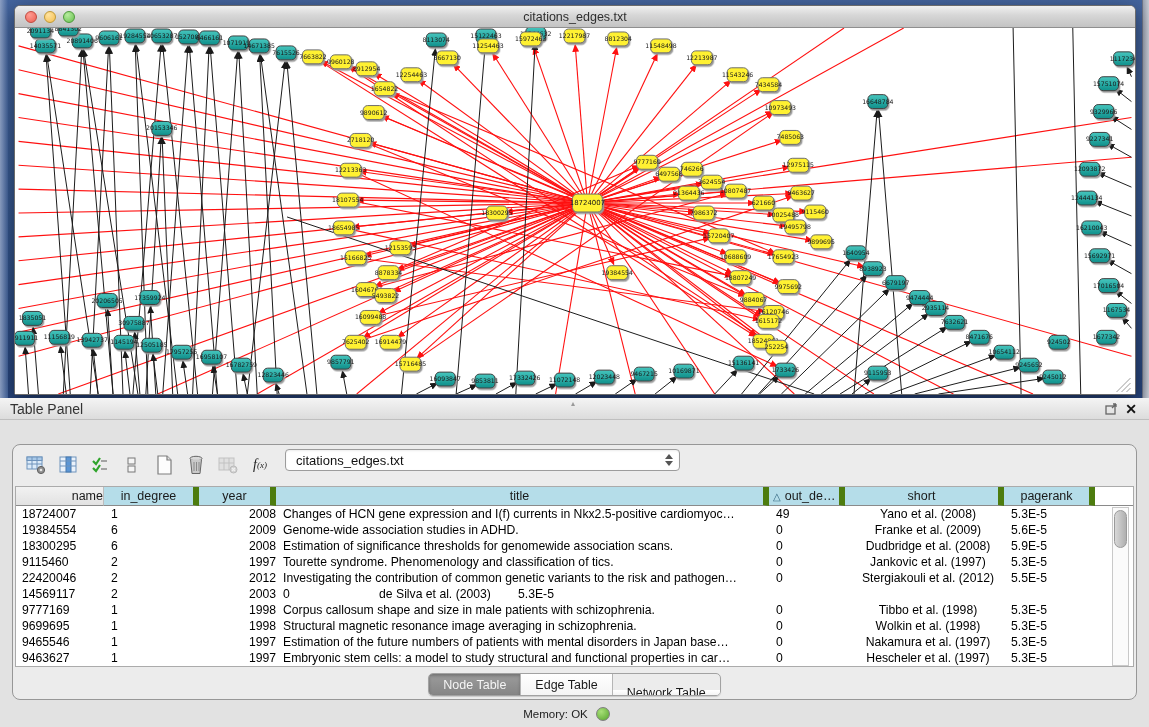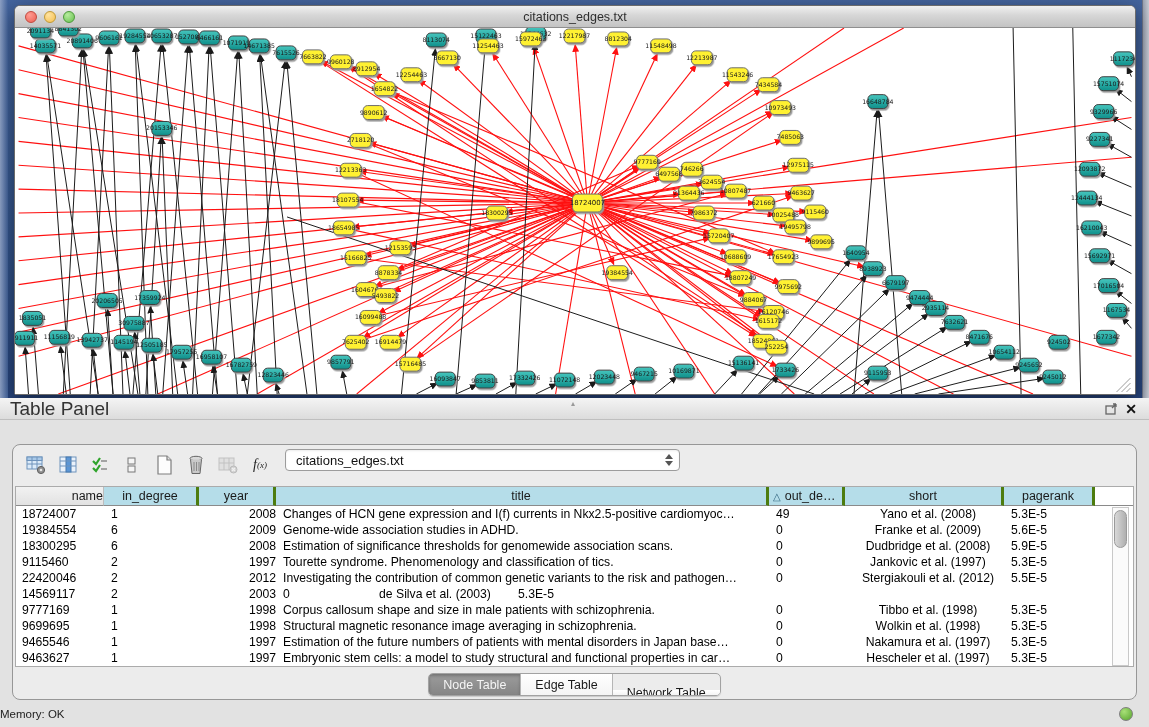--- a/index.html
+++ b/index.html
@@ -26,21 +26,21 @@
   .light.green { background:radial-gradient(circle at 35% 30%,#B7EC9E,#66C04E); border:1px solid #4E9A3C; }
   #win-title { font-size:12.5px; color:#2E2E2E; }
   #canvas { position:relative; width:1120px; height:366px; background:#fff; overflow:hidden; }
   #net { display:block; }
 
   
   #table-panel { position:absolute; left:0; top:398px; width:1149px; height:329px; background:#E2E2E2; }
   #panel-header { position:absolute; left:0; top:0; width:100%; height:22px;
     background:linear-gradient(180deg,#F4F4F4,#DCDCDC); border-bottom:1px solid #BFBFBF;
     display:flex; align-items:center; }
-  #panel-title { font-size:19px; color:#333; padding-left:10px; }
+  #panel-title { font-size:14px; color:#333; padding-left:10px; }
   #panel-header .spacer { flex:1; }
   .hdr-btn { width:20px; height:18px; display:flex; align-items:center; justify-content:center; cursor:default; }
   #divider-handle { position:absolute; left:571px; top:1px; color:#9A9A9A; font-size:8px; }
 
   #panel-body { position:absolute; left:12px; top:46px; width:1125px; height:256px;
     background:#ECECEC; border:1px solid #979797; border-radius:8px; }
 
   
   #toolbar { position:absolute; left:10px; top:5px; height:30px; display:flex; align-items:center; gap:6px; }
   .tb-btn { width:26px; height:26px; display:flex; align-items:center; justify-content:center;
@@ -53,21 +53,21 @@
   #table-selector { position:static; } 
   #selector-wrap { position:absolute; left:272px; top:4px; width:395px; height:22px; }
   #selector-wrap #table-selector { width:100%; height:100%; }
   .stepper { margin-left:auto; margin-right:6px; display:flex; flex-direction:column; gap:2px; align-items:center; }
   .stepper .up { width:0; height:0; border-left:4px solid transparent; border-right:4px solid transparent; border-bottom:5px solid #555; }
   .stepper .dn { width:0; height:0; border-left:4px solid transparent; border-right:4px solid transparent; border-top:5px solid #555; }
 
   
   #grid { position:absolute; left:2px; top:41px; width:1119px; height:181px; background:#fff; border:1px solid #ABABAB; }
   #grid-header { display:flex; height:19px; font-size:12.5px; color:#1a1a1a; }
-  .hcell { background:#B5DDE9; border-right:3px solid #4d7c0f; border-bottom:1px solid #8A8A8A;
+  .hcell { background:#B5DDE9; border-right:6px solid #4d7c0f; border-bottom:1px solid #8A8A8A;
     display:flex; align-items:center; justify-content:center; overflow:hidden; white-space:nowrap; }
   .hcell.name { background:linear-gradient(180deg,#F2F2F2,#E2E2E2); border-right:1px solid #BDBDBD; justify-content:flex-end; }
   .hcell.out { justify-content:flex-start; padding-left:4px; gap:4px; }
   .hcell .sort { font-size:10px; color:#33667F; }
   .c0{width:88px;} .c1{width:95px;} .c2{width:77px;text-align:right;} .c3{width:493px;} .c4{width:76px;} .c5{width:159px;text-align:center;} .c6{width:91px;}
   .hfill { flex:1; background:#fff; border-bottom:1px solid #8A8A8A; }
   #grid-body { position:relative; height:160px; overflow:hidden; }
   .trow { display:flex; height:16px; font-size:12.2px; color:#000; align-items:center; }
   .tcell { overflow:hidden; white-space:nowrap; padding-left:7px; }
   .tcell.c0 { padding-left:6px; }
@@ -80,21 +80,21 @@
   .seg { display:flex; height:23px; border:1px solid #A2A2A2; border-radius:5px; overflow:hidden;
     box-shadow:0 1px 1px rgba(0,0,0,.15); font-size:12.5px; }
   .seg-item { display:flex; align-items:center; justify-content:center; padding:0 14px;
     background:linear-gradient(180deg,#FFFFFF,#F4F4F4); color:#1a1a1a; border-right:1px solid #B5B5B5; }
   .seg-item:last-child { border-right:none;margin-top:16px; }
   .seg-item.sel { background:linear-gradient(180deg,#9C9C9C,#858585); color:#F5F5F5;
     box-shadow:inset 0 2px 3px rgba(0,0,0,.25); }
 
   
   #statusbar { position:absolute; left:0; bottom:0; width:100%; height:27px; display:flex;
-    align-items:center; justify-content:space-between; gap:8px; padding-right:16px; }
+    align-items:center; justify-content:center; gap:8px; padding-right:16px; }
   #mem-label { font-size:11.5px; color:#222; }
   #mem-dot { width:14px; height:14px; border-radius:50%;
     background:radial-gradient(circle at 35% 30%,#A8E078,#57A42D); border:1px solid #7E7E7E; }
 </style>
 </head>
 <body>
 
 <div id="stage">
 
   <div id="desktop">

